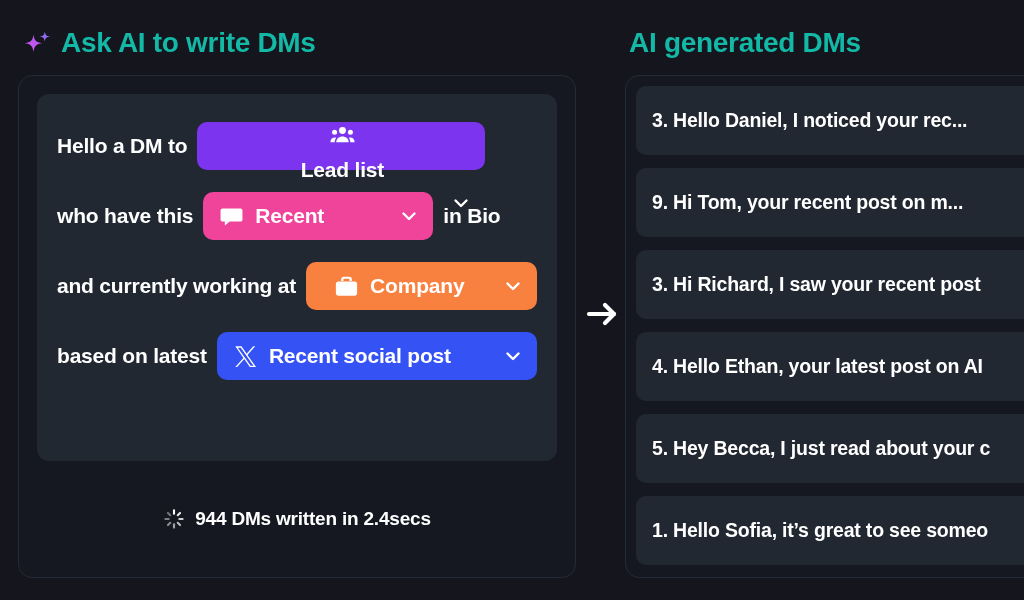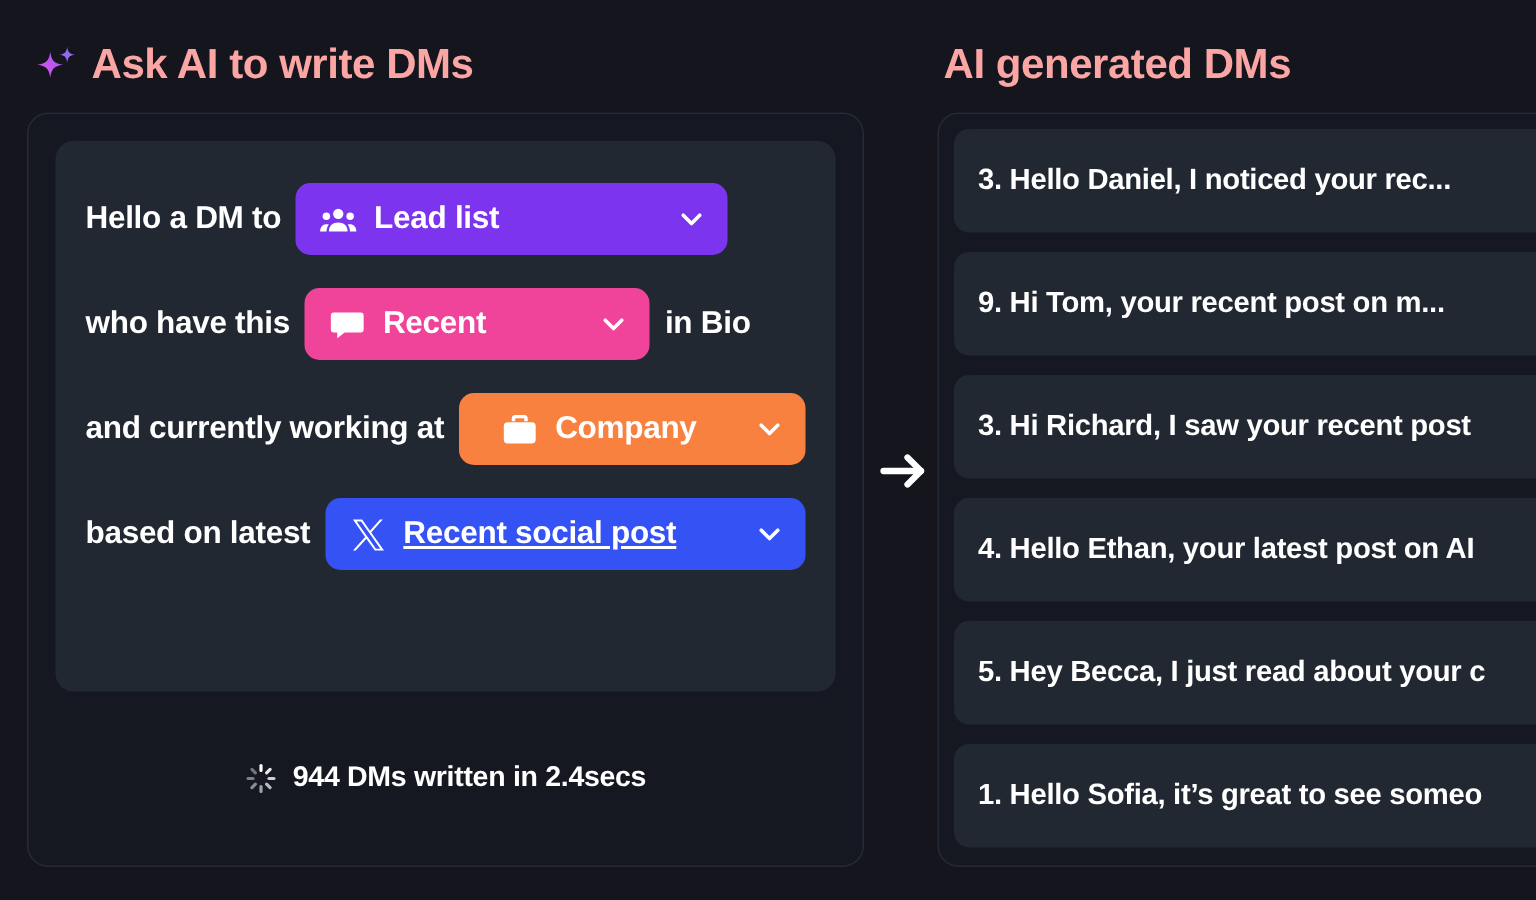--- a/index.html
+++ b/index.html
@@ -44,21 +44,21 @@
     height: 30px;
     flex: 0 0 30px;
     display: block;
     margin-top: 2px;
   }
 
   .panel-title {
     font-size: 28px;
     font-weight: bold;
     letter-spacing: -0.3px;
-    color: #fca5a5;
+    color: #14b8a6;
     white-space: nowrap;
   }
 
   .outer-card {
     margin-top: 7px;
     width: 558px;
     height: 503px;
     background: #161821;
     border: 1px solid #252b36;
     border-radius: 14px;
@@ -233,21 +233,21 @@
         <path d="M22.8 2.2 C23.3 6.0 24.3 7.0 28.1 7.5 C24.3 8.0 23.3 9.0 22.8 12.8 C22.3 9.0 21.3 8.0 17.5 7.5 C21.3 7.0 22.3 6.0 22.8 2.2 Z" fill="url(#sparkGradB)"></path>
       </svg>
       <div class="panel-title">Ask AI to write DMs</div>
     </div>
 
     <div class="outer-card">
       <div class="builder-panel">
 
         <div class="builder-row">
           <span class="row-text lead">Hello a DM to</span>
-          <div class="pill pill-leadlist" style="background:#7c34ef;">
+          <div class="pill pill-leadlist" style="background:#7c34ef;flex-direction:column;">
             <svg class="pill-icon" viewBox="0 0 24 24" fill="#ffffff">
               <circle cx="12" cy="8.2" r="3.3"></circle>
               <path d="M6 19.5 C6 15.9 8.6 13.8 12 13.8 C15.4 13.8 18 15.9 18 19.5 Z"></path>
               <circle cx="4.4" cy="9.8" r="2.4"></circle>
               <path d="M0.4 19.5 C0.4 16.6 2.1 14.9 4.6 14.9 C5.1 14.9 5.6 15.0 6.0 15.1 C5.0 16.3 4.5 17.8 4.5 19.5 Z"></path>
               <circle cx="19.6" cy="9.8" r="2.4"></circle>
               <path d="M23.6 19.5 C23.6 16.6 21.9 14.9 19.4 14.9 C18.9 14.9 18.4 15.0 18.0 15.1 C19.0 16.3 19.5 17.8 19.5 19.5 Z"></path>
             </svg>
             <span class="pill-label">Lead list</span>
             <svg class="chev" viewBox="0 0 20 20" fill="none" stroke="#ffffff" stroke-width="2.4" stroke-linecap="round" stroke-linejoin="round">
@@ -279,21 +279,21 @@
             </svg>
             <span class="pill-label">Company</span>
             <svg class="chev" viewBox="0 0 20 20" fill="none" stroke="#ffffff" stroke-width="2.4" stroke-linecap="round" stroke-linejoin="round">
               <path d="M4.5 7.5 L10 13 L15.5 7.5"></path>
             </svg>
           </div>
         </div>
 
         <div class="builder-row">
           <span class="row-text lead">based on latest</span>
-          <div class="pill pill-social" style="background:#3552f5;text-decoration:underline;">
+          <div class="pill pill-social" style="background:#3552f5;">
             <svg class="pill-icon" viewBox="0 0 24 24" fill="#ffffff">
               <path d="M13.9 10.5 L21.3 2.2 H19.5 L13.1 9.4 L8.1 2.2 H2.2 L10.0 13.4 L2.2 22.1 H4.0 L10.8 14.5 L16.2 22.1 H22.1 L13.9 10.5 Z M11.7 13.5 L10.9 12.4 L4.6 3.5 H7.4 L12.4 10.6 L13.2 11.7 L19.7 20.9 H16.9 L11.7 13.5 Z"></path>
             </svg>
             <span class="pill-label">Recent social post</span>
             <svg class="chev" viewBox="0 0 20 20" fill="none" stroke="#ffffff" stroke-width="2.4" stroke-linecap="round" stroke-linejoin="round">
               <path d="M4.5 7.5 L10 13 L15.5 7.5"></path>
             </svg>
           </div>
         </div>
 

